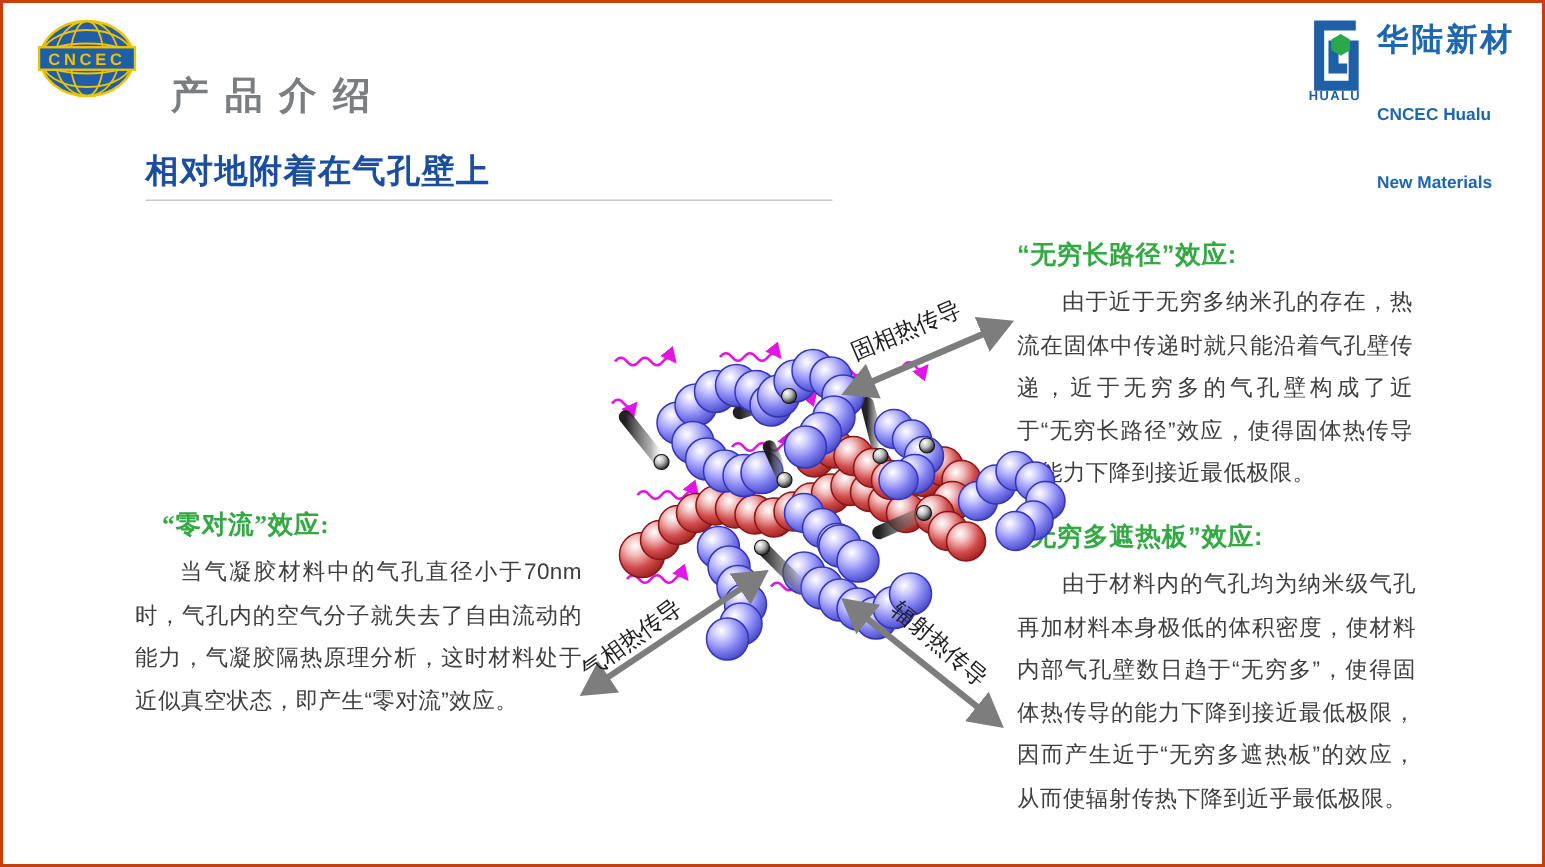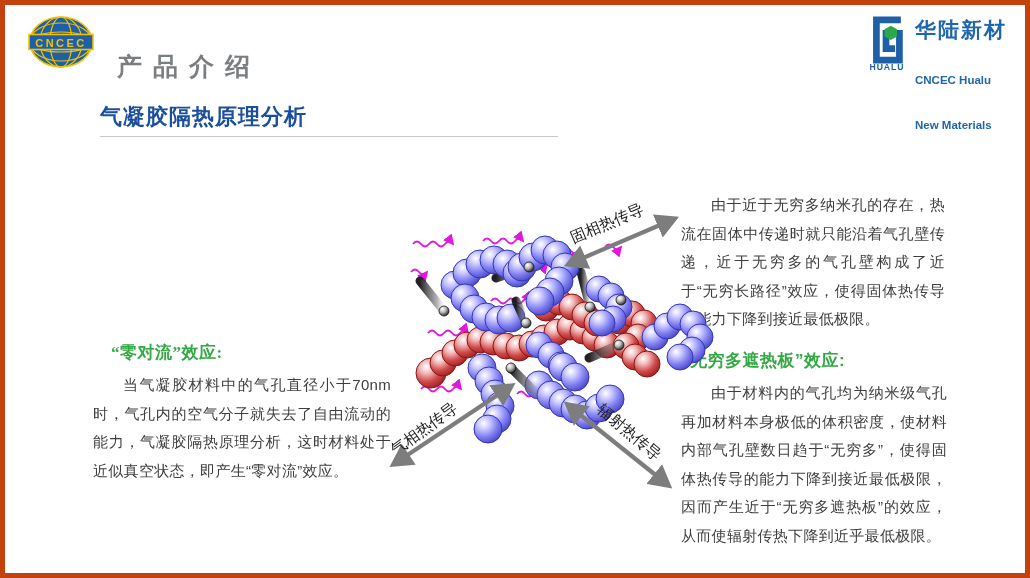--- a/index.html
+++ b/index.html
@@ -1,19 +1,19 @@
 <!DOCTYPE html>
 <html><head>
 <meta charset="utf-8">
 <style>
   html,body{margin:0;padding:0;background:#e9e9e9;}
   *{box-sizing:border-box;}
   .slide{
     position:relative;width:1030px;height:578px;background:#ffffff;
-    border:5px solid #c2410c;overflow:hidden;
+    border:2px solid #c2410c;overflow:hidden;
     font-family:"Liberation Sans","DejaVu Sans",sans-serif;
   }
   
   .hdr-title{
     position:absolute;left:112px;top:24px;font-size:25px;font-weight:bold;
     color:#7b7e80;letter-spacing:11px;white-space:nowrap;margin-top:21px;
   }
   .cncec-logo{position:absolute;left:23px;top:10px;width:66px;height:54px;}
   .hualu{position:absolute;right:18px;top:8px;display:flex;align-items:flex-start;}
   .hualu-mark{width:46px;height:58px;margin-right:6px;}
@@ -80,27 +80,28 @@
       <polygon points="29,13 35.5,16.7 35.5,24.3 29,28 22.5,24.3 22.5,16.7" fill="#2ba84a"></polygon>
       <text x="25" y="59" text-anchor="middle" font-size="9" font-weight="bold" fill="#1e5fa8" letter-spacing="1">HUALU</text>
     </svg>
     <div class="hualu-text">
       <span class="hualu-cn">华陆新材</span>
       <span class="hualu-en">CNCEC Hualu</span>
       <span class="hualu-en">New Materials</span>
     </div>
   </div>
 
-  <div class="sec-title">气凝胶隔热原理分析</div>
+  <div class="sec-title">相对地附着在气孔壁上</div>
   <div class="sec-rule"></div>
 
 
   <div class="fx-heading fx1-h">“零对流”效应:</div>
   <div class="fx-body fx1-b">当气凝胶材料中的气孔直径小于70nm时，气孔内的空气分子就失去了自由流动的能力，气凝胶隔热原理分析，这时材料处于近似真空状态，即产生“零对流”效应。</div>
 
+  <div class="fx-heading fx2-h">“无穷长路径”效应:</div>
   <div class="fx-body fx2-b">由于近于无穷多纳米孔的存在，热流在固体中传递时就只能沿着气孔壁传递，近于无穷多的气孔壁构成了近于“无穷长路径”效应，使得固体热传导的能力下降到接近最低极限。</div>
 
   <div class="fx-heading fx3-h">“无穷多遮热板”效应:</div>
   <div class="fx-body fx3-b">由于材料内的气孔均为纳米级气孔再加材料本身极低的体积密度，使材料内部气孔壁数日趋于“无穷多”，使得固体热传导的能力下降到接近最低极限，因而产生近于“无穷多遮热板”的效应，从而使辐射传热下降到近乎最低极限。</div>
 
   <div class="diagram">
     <svg width="318" height="330" viewBox="380 180 318 330">
       <defs>
         <radialGradient id="gb" cx="35%" cy="30%" r="75%">
           <stop offset="0%" stop-color="#ffffff"></stop>

